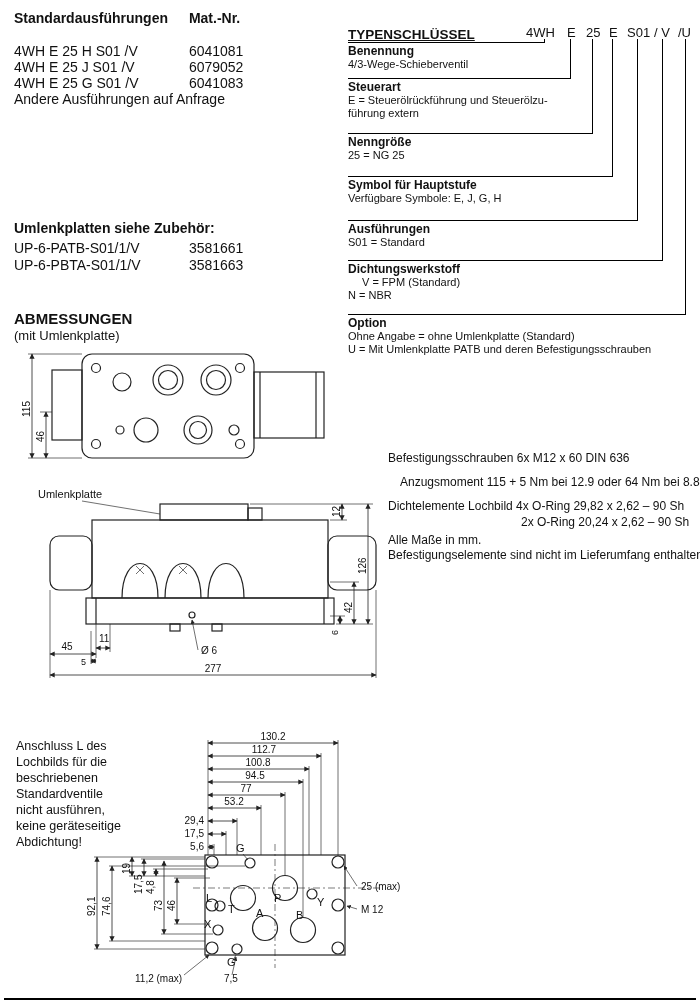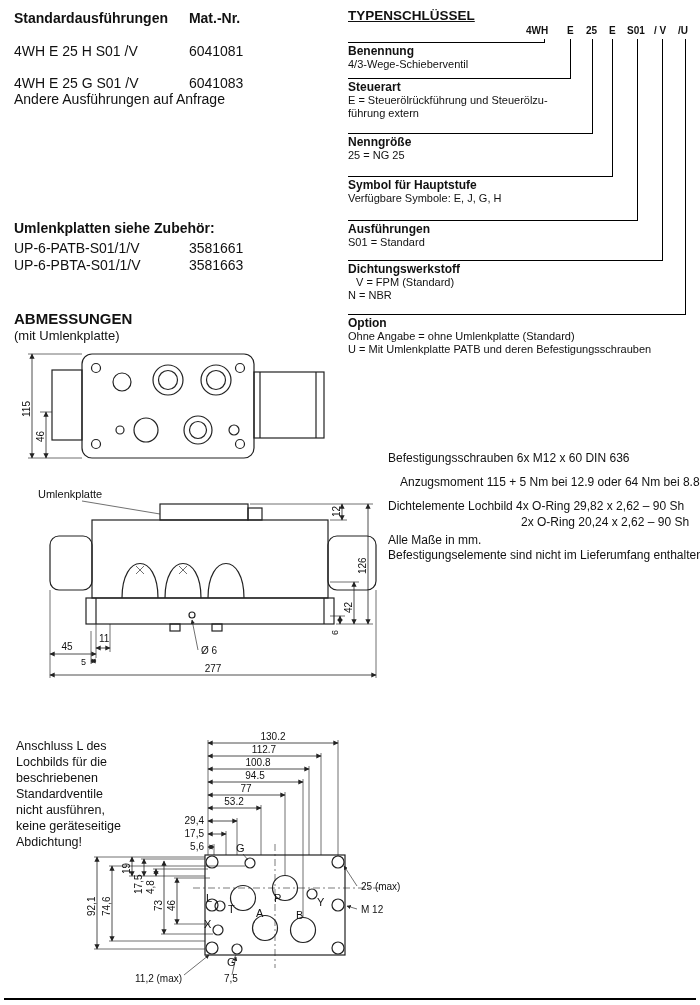--- a/index.html
+++ b/index.html
@@ -7,22 +7,22 @@
   body { width:700px; height:1005px; position:relative; color:#111;
          font-family:"Liberation Sans", sans-serif; overflow:hidden; }
   .pos { position:absolute; }
   .b { font-weight:bold; }
   .row { position:absolute; white-space:nowrap; font-size:14px; }
   .name-col { display:inline-block; width:171px; }
   .h1 { font-size:15px; font-weight:bold; }
   .sub { font-size:13px; }
   .hline { position:absolute; background:#000; height:1px; }
   .vline { position:absolute; background:#000; width:1px; }
-  .ts-title { position:absolute; font-weight:bold; font-size:13.5px; text-decoration:underline; }
-  .code-token { position:absolute; font-weight:bold; font-size:10px; white-space:nowrap; }
+  .ts-title { position:absolute; font-weight:bold; font-size:13.5px; text-decoration:underline;margin-top:19px; }
+  .code-token { position:absolute; font-weight:normal; font-size:13px; white-space:nowrap; }
   .ts-label { position:absolute; font-weight:bold; font-size:12px; white-space:nowrap;text-align:center; }
   .ts-desc { position:absolute; font-size:11px; white-space:nowrap; }
   .note-line { position:absolute; font-size:12px; white-space:nowrap; }
   .lb-note { position:absolute; font-size:12.5px; line-height:16px; }
   svg { overflow:visible; }
   svg .st  { fill:none; stroke:#222; stroke-width:1.2; }
   svg .thin{ fill:none; stroke:#222; stroke-width:0.65; }
   svg .dim { fill:none; stroke:#222; stroke-width:0.8; }
   svg .cl  { fill:none; stroke:#222; stroke-width:0.6; stroke-dasharray:7 3 2 3; }
   svg text { font-family:"Liberation Sans", sans-serif; font-size:10px; fill:#111; }
@@ -36,20 +36,24 @@
 
   <section class="pos" style="left:14px;top:10px;width:330px;height:100px">
     <div class="row b" style="top:0">
       <span class="name-col">Standardausführungen</span>
       <span>Mat.-Nr.</span>
     </div>
     <div class="row" style="top:33px">
       <span class="name-col">4WH E 25 H S01 /V</span>
       <span>6041081</span>
     </div>
+    <div class="row" style="top:49px">
+      <span class="name-col">4WH E 25 J S01 /V</span>
+      <span>6079052</span>
+    </div>
     <div class="row" style="top:65px">
       <span class="name-col">4WH E 25 G S01 /V</span>
       <span>6041083</span>
     </div>
     <div class="row" style="top:81px">Andere Ausführungen auf Anfrage</div>
   </section>
 
   <section class="pos" style="left:14px;top:220px;width:330px;height:60px">
     <div class="row b" style="top:0">Umlenkplatten siehe Zubehör:</div>
     <div class="row" style="top:20px">
@@ -223,21 +227,21 @@
     <div class="ts-label" style="left:0;top:127px">Nenngröße</div>
     <div class="ts-desc" style="left:0;top:141px">25 = NG 25</div>
 
     <div class="ts-label" style="left:0;top:170px">Symbol für Hauptstufe</div>
     <div class="ts-desc" style="left:0;top:184px">Verfügbare Symbole: E, J, G, H</div>
 
     <div class="ts-label" style="left:0;top:214px">Ausführungen</div>
     <div class="ts-desc" style="left:0;top:228px">S01 = Standard</div>
 
     <div class="ts-label" style="left:0;top:254px">Dichtungswerkstoff</div>
-    <div class="ts-desc" style="left:8px;top:268px">V = FPM (Standard)</div>
+    <div class="ts-desc" style="left:14px;top:268px">V = FPM (Standard)</div>
     <div class="ts-desc" style="left:0;top:281px">N = NBR</div>
 
     <div class="ts-label" style="left:0;top:308px">Option</div>
     <div class="ts-desc" style="left:0;top:322px">Ohne Angabe = ohne Umlenkplatte (Standard)</div>
     <div class="ts-desc" style="left:0;top:335px">U = Mit Umlenkplatte PATB und deren Befestigungsschrauben</div>
   </section>
 
   <section class="pos" style="left:388px;top:451px;width:310px;height:115px">
     <div class="note-line" style="left:0;top:0">Befestigungsschrauben 6x M12 x 60 DIN 636</div>
     <div class="note-line" style="left:12px;top:24px">Anzugsmoment 115 + 5 Nm bei 12.9 oder 64 Nm bei 8.8</div>

